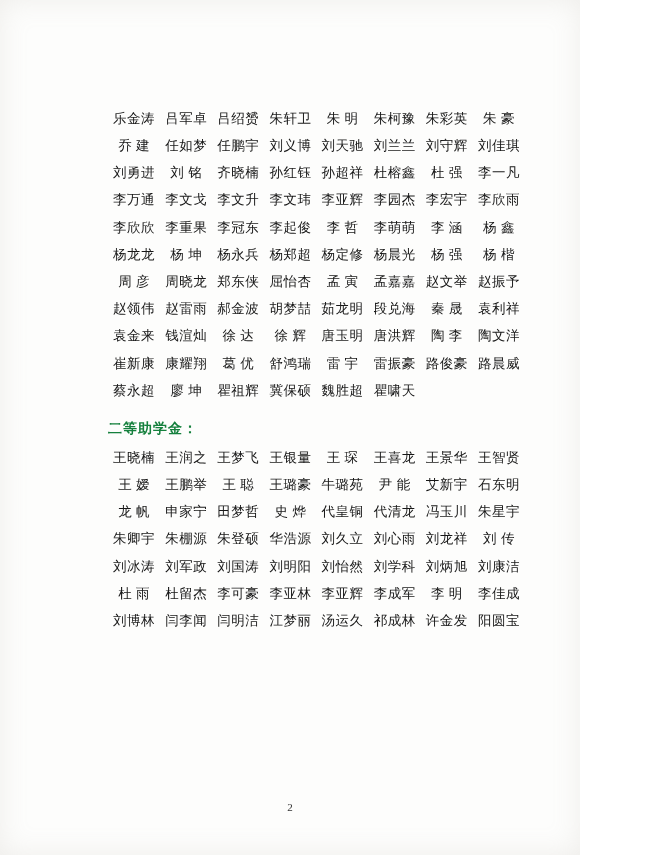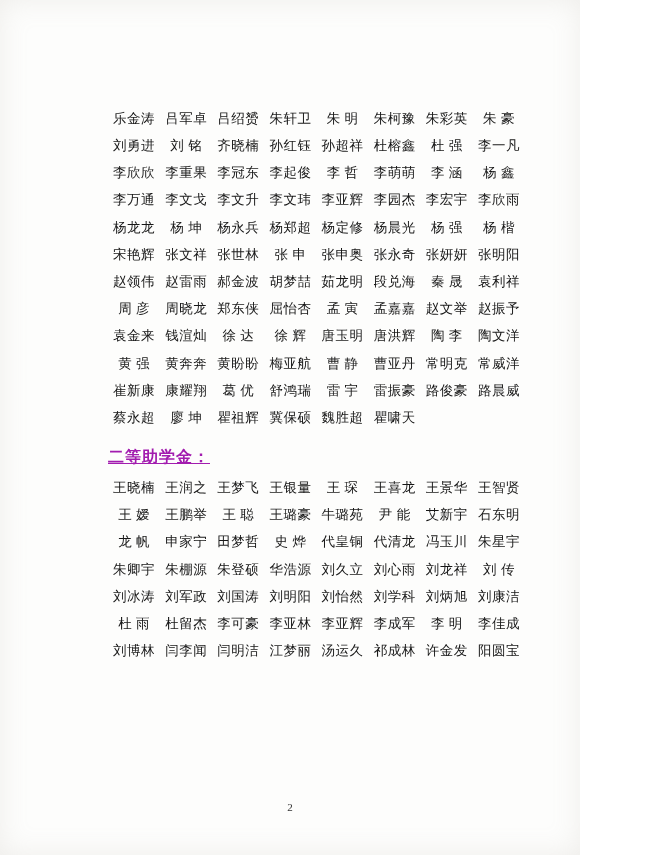--- a/index.html
+++ b/index.html
@@ -32,27 +32,26 @@
     line-height: 1;
     height: 25.2px;
     text-align: center;
     vertical-align: middle;
     white-space: nowrap;
     color: #171717;
     letter-spacing: 0.5px;
     font-family: "Liberation Serif", "DejaVu Serif", serif;
   }
   .section-heading {
-    font-size: 16px;
+    font-size: 14px;
     font-weight: bold;
-    color: #a21caf;
+    color: #15803d;
     margin: 12px 0 6px 0;
     letter-spacing: 1px;
     font-family: "Liberation Serif", "DejaVu Serif", serif;
-    text-decoration: underline;
   }
   .spacer-small {
     height: 4px;
   }
   .page-number {
     position: absolute;
     left: 0;
     right: 0;
     bottom: 42px;
     text-align: center;
@@ -80,110 +79,100 @@
         <td>乐金涛</td>
         <td>吕军卓</td>
         <td>吕绍赟</td>
         <td>朱轩卫</td>
         <td>朱 明</td>
         <td>朱柯豫</td>
         <td>朱彩英</td>
         <td>朱 豪</td>
       </tr>
       <tr>
+        <td>乔 建</td>
+        <td>任如梦</td>
+        <td>任鹏宇</td>
+        <td>刘义博</td>
+        <td>刘天驰</td>
+        <td>刘兰兰</td>
+        <td>刘守辉</td>
+        <td>刘佳琪</td>
+      </tr>
+      <tr>
         <td>刘勇进</td>
         <td>刘 铭</td>
         <td>齐晓楠</td>
         <td>孙红钰</td>
         <td>孙超祥</td>
         <td>杜榕鑫</td>
         <td>杜 强</td>
         <td>李一凡</td>
       </tr>
       <tr>
+        <td>李万通</td>
+        <td>李文戈</td>
+        <td>李文升</td>
+        <td>李文玮</td>
+        <td>李亚辉</td>
+        <td>李园杰</td>
+        <td>李宏宇</td>
+        <td>李欣雨</td>
+      </tr>
+      <tr>
         <td>李欣欣</td>
         <td>李重果</td>
         <td>李冠东</td>
         <td>李起俊</td>
         <td>李 哲</td>
         <td>李萌萌</td>
         <td>李 涵</td>
         <td>杨 鑫</td>
       </tr>
       <tr>
-        <td>李万通</td>
-        <td>李文戈</td>
-        <td>李文升</td>
-        <td>李文玮</td>
-        <td>李亚辉</td>
-        <td>李园杰</td>
-        <td>李宏宇</td>
-        <td>李欣雨</td>
-      </tr>
-      <tr>
         <td>杨龙龙</td>
         <td>杨 坤</td>
         <td>杨永兵</td>
         <td>杨郑超</td>
         <td>杨定修</td>
         <td>杨晨光</td>
         <td>杨 强</td>
         <td>杨 楷</td>
       </tr>
       <tr>
-        <td>宋艳辉</td>
-        <td>张文祥</td>
-        <td>张世林</td>
-        <td>张 申</td>
-        <td>张申奥</td>
-        <td>张永奇</td>
-        <td>张妍妍</td>
-        <td>张明阳</td>
+        <td>周 彦</td>
+        <td>周晓龙</td>
+        <td>郑东侠</td>
+        <td>屈怡杏</td>
+        <td>孟 寅</td>
+        <td>孟嘉嘉</td>
+        <td>赵文举</td>
+        <td>赵振予</td>
       </tr>
       <tr>
         <td>赵领伟</td>
         <td>赵雷雨</td>
         <td>郝金波</td>
         <td>胡梦喆</td>
         <td>茹龙明</td>
         <td>段兑海</td>
         <td>秦 晟</td>
         <td>袁利祥</td>
       </tr>
       <tr>
-        <td>周 彦</td>
-        <td>周晓龙</td>
-        <td>郑东侠</td>
-        <td>屈怡杏</td>
-        <td>孟 寅</td>
-        <td>孟嘉嘉</td>
-        <td>赵文举</td>
-        <td>赵振予</td>
-      </tr>
-      <tr>
         <td>袁金来</td>
         <td>钱渲灿</td>
         <td>徐 达</td>
         <td>徐 辉</td>
         <td>唐玉明</td>
         <td>唐洪辉</td>
         <td>陶 李</td>
         <td>陶文洋</td>
       </tr>
       <tr>
-        <td>黄 强</td>
-        <td>黄奔奔</td>
-        <td>黄盼盼</td>
-        <td>梅亚航</td>
-        <td>曹 静</td>
-        <td>曹亚丹</td>
-        <td>常明克</td>
-        <td>常威洋</td>
-      </tr>
-      <tr>
         <td>崔新康</td>
         <td>康耀翔</td>
         <td>葛 优</td>
         <td>舒鸿瑞</td>
         <td>雷 宇</td>
         <td>雷振豪</td>
         <td>路俊豪</td>
         <td>路晨威</td>
       </tr>
       <tr>

